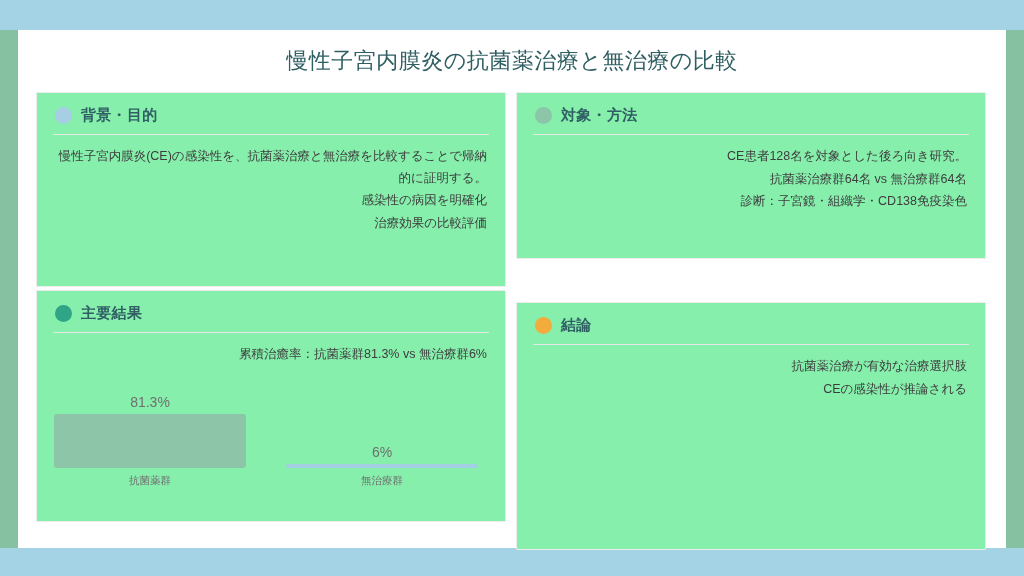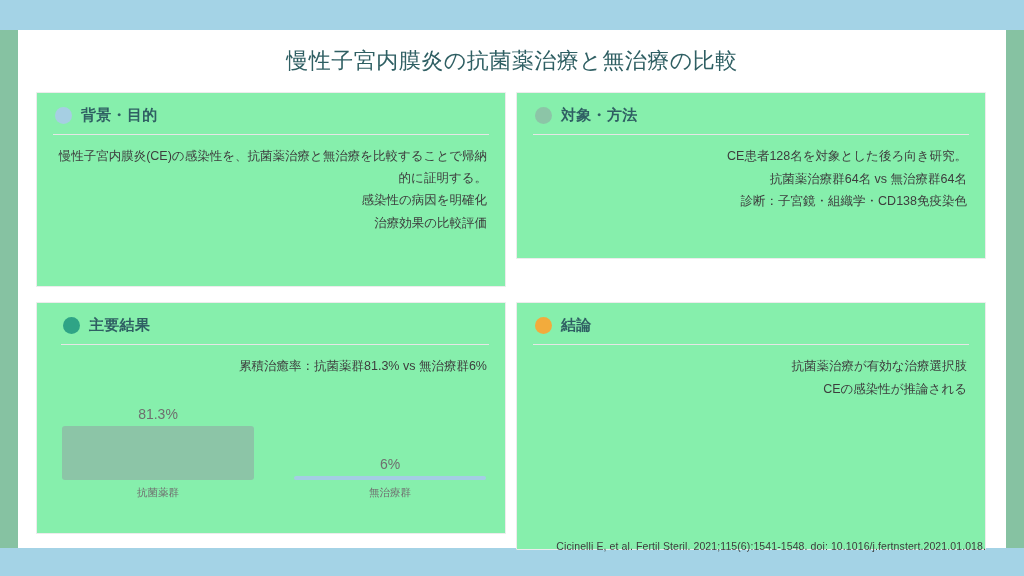--- a/index.html
+++ b/index.html
@@ -67,21 +67,21 @@
   
   .card {
     position: absolute;
     background: #86efac;
     border: 1px solid #ececec;
     border-radius: 1px;
     box-sizing: border-box;
   }
   .card-tl { left: 18px;  top: 62px;  width: 470px; height: 195px; }
   .card-tr { left: 498px; top: 62px;  width: 470px; height: 167px; }
-  .card-bl { left: 18px;  top: 272px; width: 470px; height: 232px; padding-left: 8px; }
+  .card-bl { left: 18px;  top: 260px; width: 470px; height: 232px; }
   .card-br { left: 498px; top: 272px; width: 470px; height: 248px; }
 
   .card-head {
     display: flex;
     align-items: center;
     gap: 9px;
     padding: 13px 18px 9px 18px;
   }
   .dot {
     width: 17px;
@@ -239,16 +239,15 @@
         <span class="dot dot-orange"></span>
         <span class="card-title">結論</span>
       </div>
       <div class="divider"></div>
       <div class="card-body">
         <p>抗菌薬治療が有効な治療選択肢</p>
         <p>CEの感染性が推論される</p>
       </div>
     </div>
 
-    <div class="citation">Cicinelli E, et al. Fertil Steril. 2021;115(6):1541-1548. doi: 10.1016/j.fertnstert.2021.01.018.</div>
 
   </div>
 </div>
 
 </body></html>

